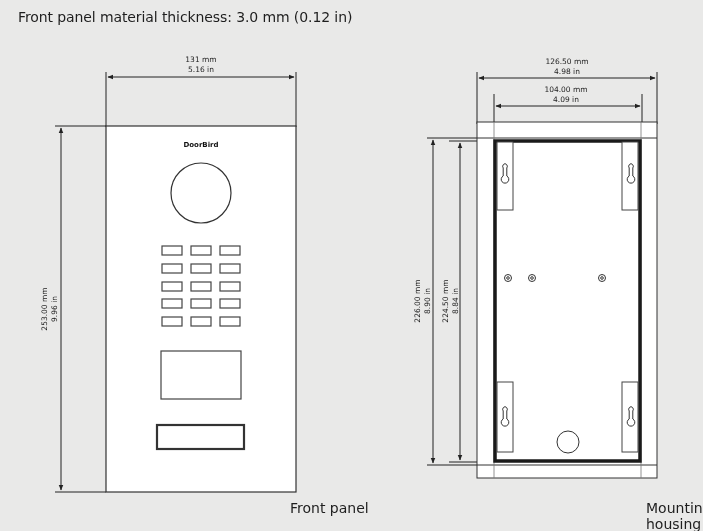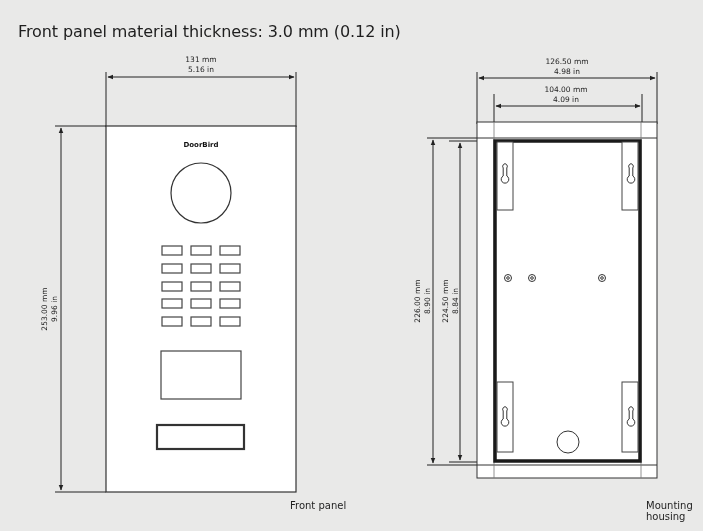--- a/index.html
+++ b/index.html
@@ -4,25 +4,25 @@
   <style>
     html, body { margin: 0; padding: 0; }
     body {
       width: 703px; height: 531px; overflow: hidden;
       background: #e9e9e8;
       font-family: "DejaVu Sans", "Liberation Sans", sans-serif;
       position: relative;
     }
     .canvas { position: absolute; left: 0; top: 0; }
     .title {
-      position: absolute; left: 18px; top: 22px;
-      font-size: 16px; color: #1e1e1e; letter-spacing: -0.1px;
+      position: absolute; left: 18px; top: 9px;
+      font-size: 14px; color: #1e1e1e; letter-spacing: -0.1px;
     }
     .caption {
-      position: absolute; font-size: 10px; color: #1e1e1e; padding-left: 40px;
+      position: absolute; font-size: 14px; color: #1e1e1e; padding-left: 40px;
     }
     .dim-text { font-family: "DejaVu Sans", sans-serif; font-size: 7.5px; fill: #1e1e1e; }
     .brand { font-family: "DejaVu Sans", sans-serif; font-size: 7px; font-weight: bold; fill: #111; }
   </style>
 </head>
 <body>
 
 <div class="title">Front panel material thickness: 3.0 mm (0.12 in)</div>
 
 <svg class="canvas" width="703" height="531" viewBox="0 0 703 531" xmlns="http://www.w3.org/2000/svg">

